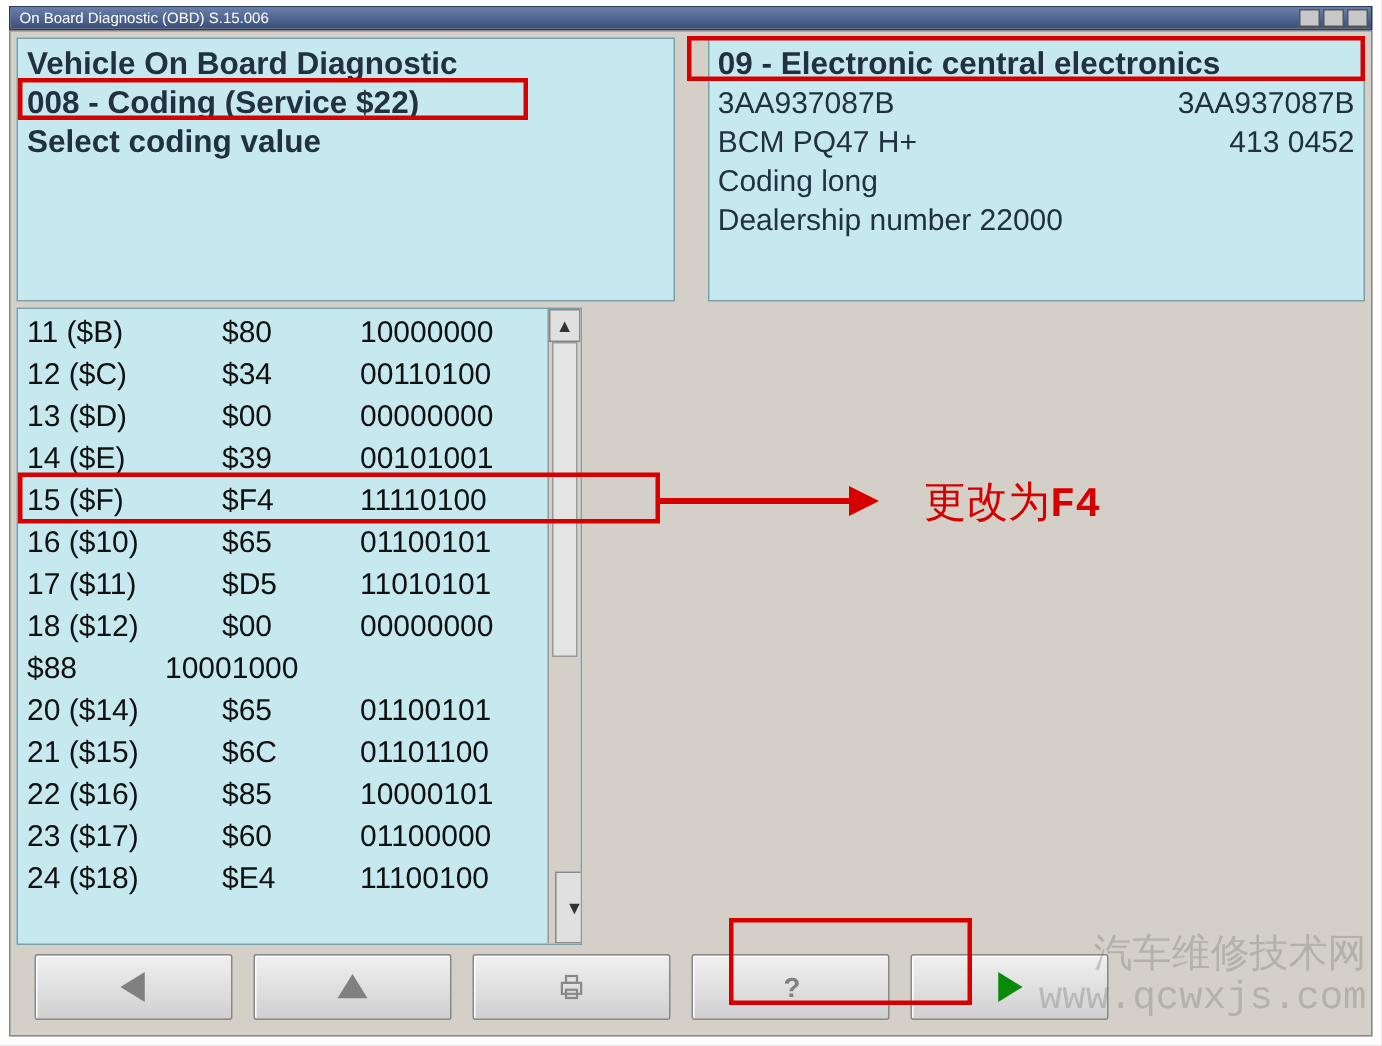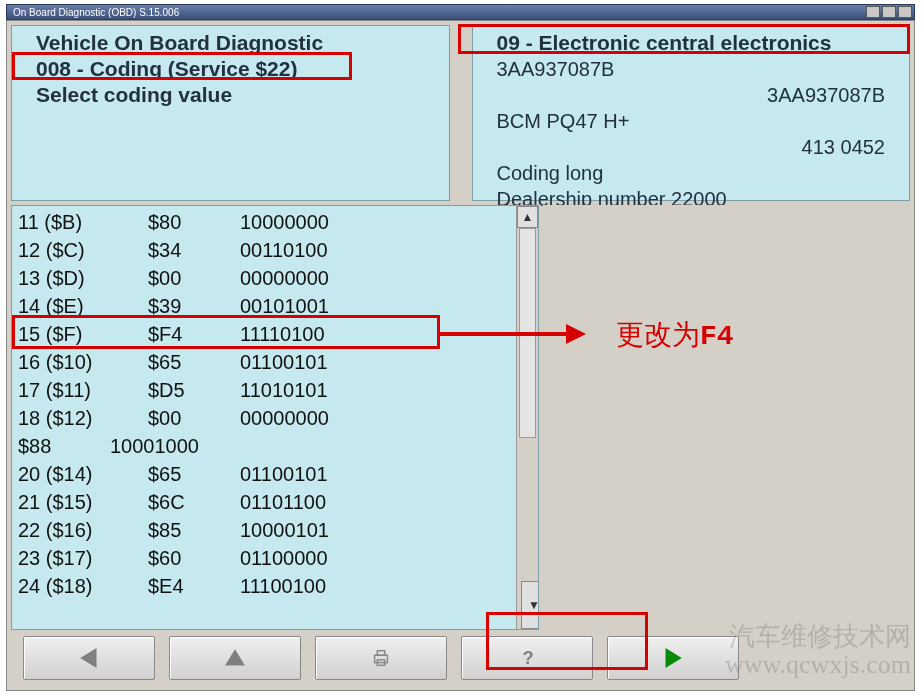--- a/index.html
+++ b/index.html
@@ -51,42 +51,42 @@
   .top {
     position: absolute;
     left: 4px; top: 4px; right: 4px;
     height: 176px;
     display: flex;
   }
   .top-left, .top-right {
     flex: 1;
     background: #c5e9ef;
     border: 1px solid #7aa0aa;
-    padding: 4px 24px;
+    padding: 4px 6px;
     font-size: 20px;
     color: #223040;
     line-height: 26px;
   }
   .top-left { margin-right: 2px; }
   .top-right { margin-left: 20px; }
   .hdr { font-weight: bold; font-size: 21px; }
 
-  .inforow { display:flex;flex-direction:column; }
+  .inforow { display:flex; }
   .inforow .l { flex:1; }
   .inforow .r { text-align:right; }
 
   
   .mid {
     position: absolute;
     left: 4px; top: 184px; right: 4px;
     bottom: 60px;
     display: flex;
   }
   .listwrap {
-    width: 528px;
+    width: 377px;
     height: 100%;
     position: relative;
     background: #c5e9ef;
     border: 1px solid #7aa0aa;
     font-size: 20px;
     color: #111;
     overflow: hidden;
   }
   .list {
     position: absolute;
@@ -172,21 +172,21 @@
     pointer-events:none;
     font-family: "Microsoft YaHei", Arial, sans-serif;
   }
   .annot-text .bold { font-weight:bold; font-family: Liberation Mono, monospace; }
 
   .watermark {
     position:absolute;
     right:10px; bottom:18px;
     font-size:26px;
     color:rgba(120,120,120,0.35);
-    font-family:Liberation Serif, serif;
+    font-family:Liberation Mono, monospace;
     text-align:right;
     line-height:28px;
     pointer-events:none;
   }
 </style>
 </head>
 <body>
 
 <div class="titlebar">
   <span>On Board Diagnostic (OBD) S.15.006</span>

